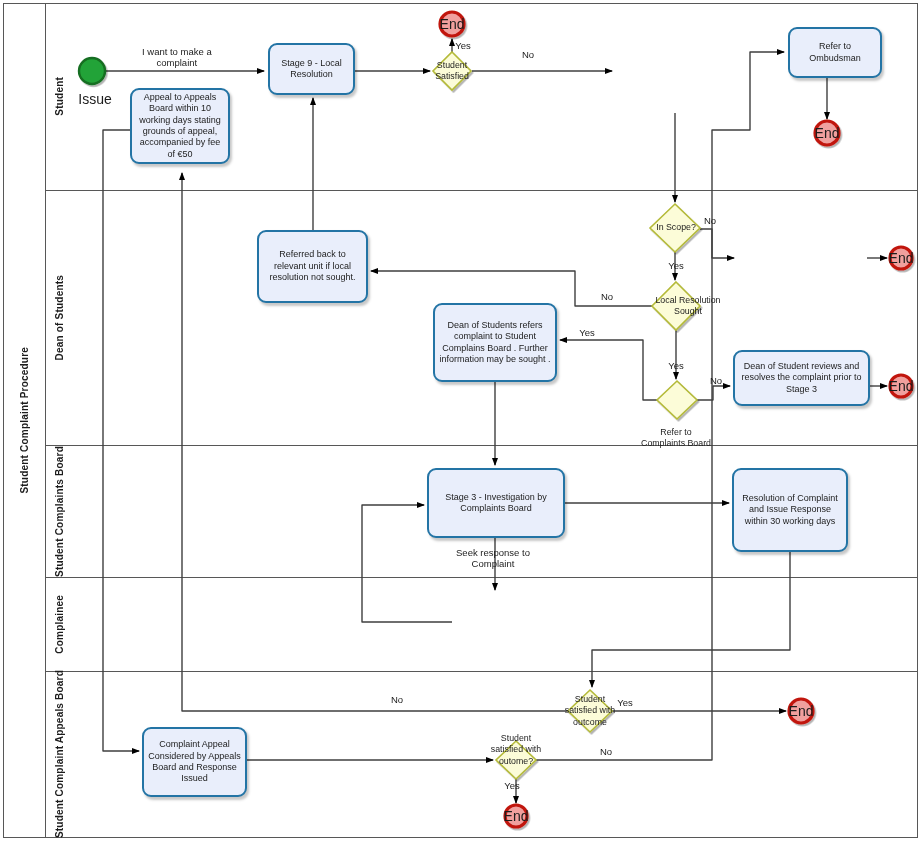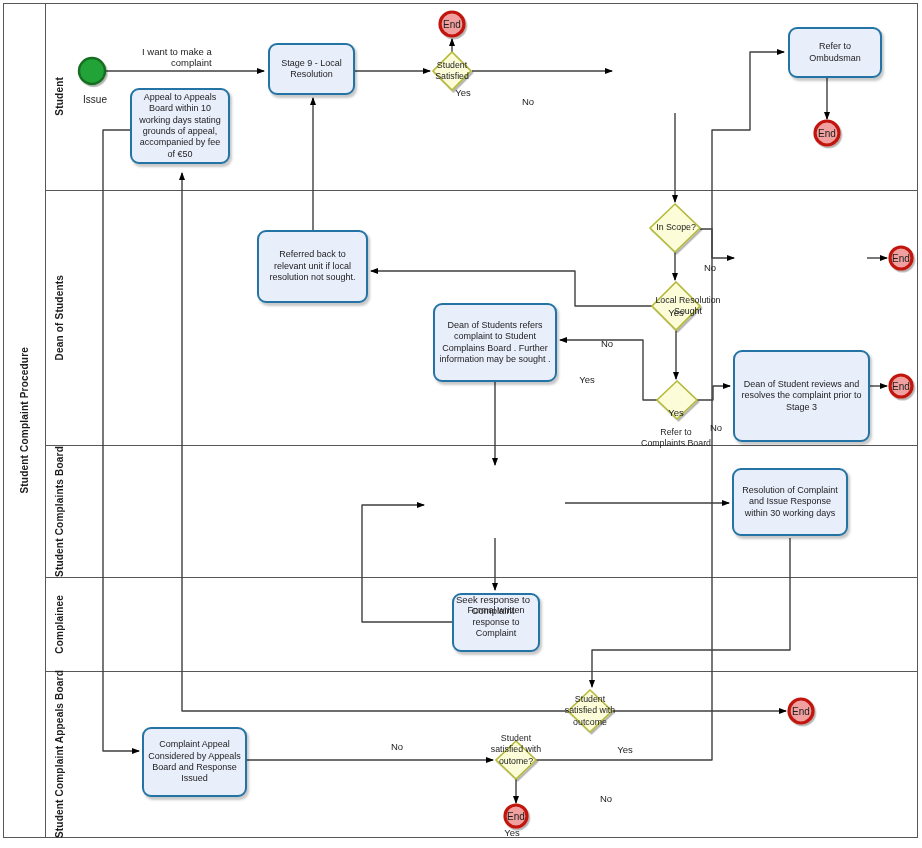--- a/index.html
+++ b/index.html
@@ -15,26 +15,26 @@
   .vlabel-box{position:absolute;display:flex;align-items:center;justify-content:center;}
   .vlabel{writing-mode:vertical-rl;transform:rotate(180deg);white-space:nowrap;
           font-weight:bold;font-size:10px;letter-spacing:.2px;}
   
   .task{position:absolute;box-sizing:border-box;background:var(--task-fill,#e9eefb);
         border:2px solid var(--task-stroke,#2374a5);border-radius:9px;
         display:flex;align-items:center;justify-content:center;text-align:center;
         font-size:9px;line-height:1.27;padding:2px 3px;
         box-shadow:2px 2.5px 2.5px rgba(0,0,0,.22);}
   .elabel{position:absolute;transform:translate(-50%,-50%);font-size:9.5px;
-          white-space:pre-line;text-align:center;line-height:1.2;margin-top:47px;}
+          white-space:pre-line;text-align:center;line-height:1.2;}
   .elabel-left{position:absolute;transform:translateY(-50%);font-size:9.5px;
-          white-space:pre-line;text-align:right;line-height:1.2;}
+          white-space:pre-line;text-align:center;line-height:1.2;}
   .dlabel{position:absolute;transform:translate(-50%,-50%);font-size:8.8px;
           white-space:pre-line;text-align:center;line-height:1.28;}
-  .evlabel{position:absolute;transform:translate(-50%,-50%);font-size:10px;font-weight:500;}
+  .evlabel{position:absolute;transform:translate(-50%,-50%);font-size:14px;font-weight:500;}
   svg.layer{position:absolute;left:0;top:0;}
 </style>
 </head>
 <body>
 
 <div class="stage">
 
   <div class="pool-border"></div>
   <div class="vdivider"></div>
   <div class="lane-divider" style="top:190px"></div>
@@ -115,23 +115,23 @@
       <circle cx="801" cy="711" r="12"></circle>
       <circle cx="516" cy="816" r="11"></circle>
     </g>
   </svg>
 
   <div class="task" style="left:268px;top:43px;width:87px;height:52px">Stage 9 - Local Resolution</div>
   <div class="task" style="left:788px;top:27px;width:94px;height:51px">Refer to Ombudsman</div>
   <div class="task" style="left:130px;top:88px;width:100px;height:76px">Appeal to Appeals Board within 10 working days stating grounds of appeal, accompanied by fee of €50</div>
   <div class="task" style="left:257px;top:230px;width:111px;height:73px">Referred back to relevant unit if local resolution not sought.</div>
   <div class="task" style="left:433px;top:303px;width:124px;height:79px">Dean of Students refers complaint to Student Complains Board . Further information may be sought .</div>
-  <div class="task" style="left:733px;top:350px;width:137px;height:92px">Dean of Student reviews and resolves the complaint prior to Stage 3</div>
-  <div class="task" style="left:732px;top:468px;width:116px;height:68px">Resolution of Complaint and Issue Response within 30 working days</div>
-  <div class="task" style="left:452px;top:593px;width:88px;height:59px">Formal written response to Complaint</div>
+  <div class="task" style="left:733px;top:350px;width:137px;height:56px">Dean of Student reviews and resolves the complaint prior to Stage 3</div>
+  <div class="task" style="left:427px;top:468px;width:138px;height:70px">Stage 3 - Investigation by Complaints Board</div>
+  <div class="task" style="left:732px;top:468px;width:116px;height:84px">Resolution of Complaint and Issue Response within 30 working days</div>
   <div class="task" style="left:142px;top:727px;width:105px;height:70px">Complaint Appeal Considered by Appeals Board and Response Issued</div>
 
   <div class="dlabel" style="left:452px;top:71px">Student
 Satisfied</div>
   <div class="dlabel" style="left:676px;top:228px">In Scope?</div>
   <div class="dlabel" style="left:688px;top:306px">Local Resolution
 Sought</div>
   <div class="dlabel" style="left:676px;top:438px">Refer to
 Complaints Board</div>
   <div class="dlabel" style="left:590px;top:711px">Student

